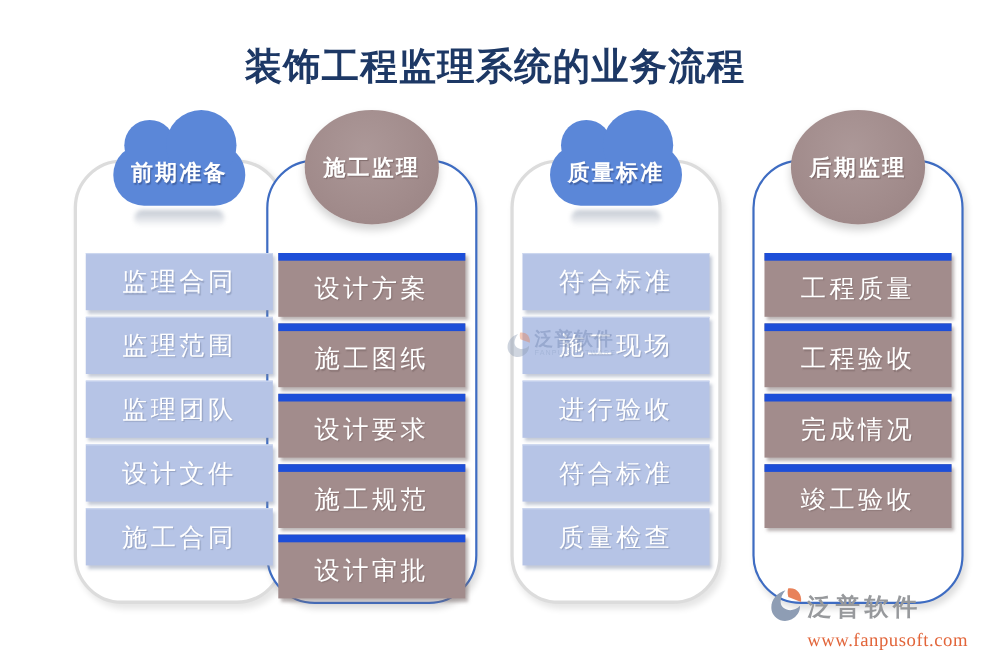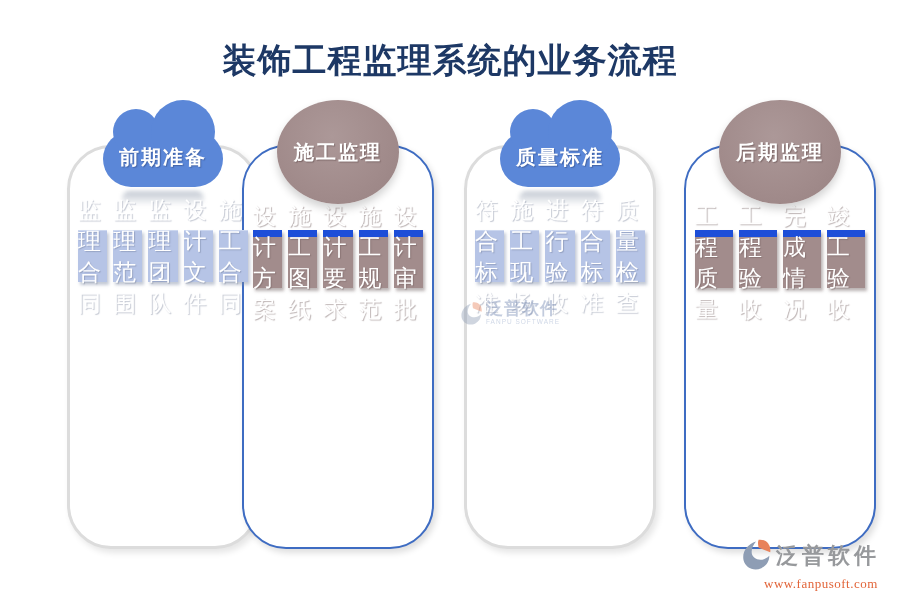--- a/index.html
+++ b/index.html
@@ -75,21 +75,21 @@
     display:flex;align-items:center;justify-content:center;z-index:3;
   }
   .circle-label{
     color:#ffffff;font-size:20px;font-weight:bold;letter-spacing:2px;
     text-shadow:1px 1px 1px rgba(80,60,60,0.45);
   }
 
   
   .items{
     position:absolute;top:135px;left:11px;right:11px;
-    display:flex;gap:6px;z-index:2;
+    display:flex;flex-direction:column;gap:6px;z-index:2;
   }
   .item{
     height:51px;display:flex;align-items:center;justify-content:center;
     font-size:23px;letter-spacing:3px;color:#ffffff;
     text-shadow:1px 1px 1px rgba(90,100,130,0.35);
   }
   .item-blue{
     background:#b6c4e6;
     border-top:1px solid #ccd7ef;
     box-shadow:2px 3px 3px rgba(125,138,165,0.45);
@@ -111,21 +111,21 @@
   .wm-sub{font-size:6.5px;color:#8fa3c6;letter-spacing:1px;margin-top:2px;
     font-family:"Liberation Sans","DejaVu Sans",sans-serif;}
 
   
   .footer-logo{position:absolute;right:20px;bottom:8px;z-index:20;}
   .brand-row{display:flex;align-items:center;gap:4px;}
   .footer-brand{
     font-size:22px;font-weight:bold;color:#97999c;letter-spacing:4px;
   }
   .footer-url{
-    font-size:13px;color:#e2653a;letter-spacing:0.5px;margin:1px 0 0 24px;
+    font-size:17px;color:#e2653a;letter-spacing:0.5px;margin:1px 0 0 36px;
     font-family:"Liberation Serif","DejaVu Serif",serif;
   }
 </style>
 </head>
 <body>
 
 <div class="stage">
 
   <div class="title">装饰工程监理系统的业务流程</div>
 

